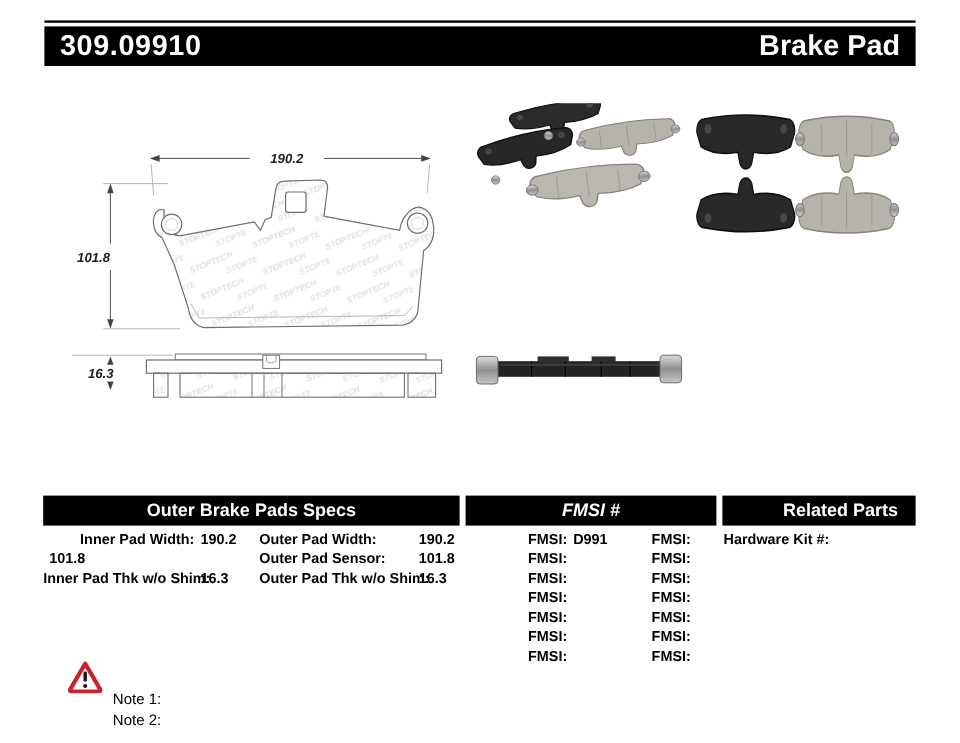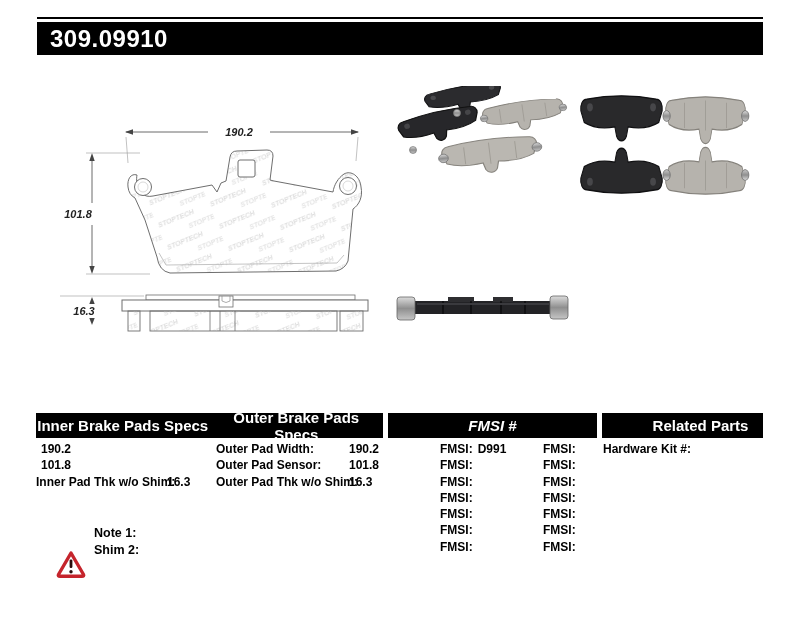--- a/index.html
+++ b/index.html
@@ -37,30 +37,31 @@
   .outer-rows { left:216px; }
   .outer-rows .lbl { width:128px; text-align:left; }
   .rows .val { margin-left:5px; }
   .fmsi-col1 { left:392px; }
   .fmsi-col2 { left:495px; }
   .fmsi-col1 .lbl, .fmsi-col2 .lbl { min-width:31px;padding-left:48px; }
   .related-rows { left:603px; }
 
   
   .warning-tri { position:absolute; left:56px; top:550px; }
-  .notes { position:absolute; left:94px; top:525px; font-size:12.5px; font-weight:bold; line-height:17px; }
+  .notes { position:absolute; left:94px; top:575px; font-size:12.5px; font-weight:normal; line-height:17px; }
   .notes .row { display:flex; }
   .notes .val { margin-left:5px; }
 </style>
 </head>
 <body>
 
 <div class="top-rule"></div>
 <div class="title-bar">
   <span class="part-no">309.09910</span>
+  <span class="doc-title">Brake Pad</span>
 </div>
 
 <svg class="drawing-svg" width="350" height="260" viewBox="0 0 350 260">
   <defs>
     <pattern id="wm" patternUnits="userSpaceOnUse" width="56" height="24" patternTransform="rotate(-22)">
       <text x="1" y="9" font-size="7" font-weight="bold" font-style="italic" fill="#dedede">STOPTECH</text>
       <text x="29" y="21" font-size="7" font-weight="bold" font-style="italic" fill="#e3e3e3">STOPTECH</text>
     </pattern>
   </defs>
 
@@ -188,32 +189,32 @@
   <rect x="20" y="17" width="140" height="13" fill="#232326"></rect>
   <rect x="55" y="13" width="26" height="5" fill="#2e2e31"></rect>
   <rect x="100" y="13" width="20" height="5" fill="#2e2e31"></rect>
   <path d="M50 17 L50 30 M78 17 L78 30 M108 17 L108 30 M132 17 L132 30" stroke="#000" stroke-width="1"></path>
   <rect x="24" y="19" width="132" height="2" fill="#3a3a3e"></rect>
   <rect x="4" y="13" width="18" height="23" rx="3" fill="url(#silver)" stroke="#666" stroke-width="0.8"></rect>
   <rect x="157" y="12" width="18" height="23" rx="3" fill="url(#silver)" stroke="#666" stroke-width="0.8"></rect>
 </svg>
 
 <div class="sec-bar bar-pads">
-  <div class="cell">Inner Brake Pads Specs</div>
   <div class="cell">Outer Brake Pads Specs</div>
 </div>
 <div class="sec-bar bar-fmsi">
   <div class="cell">FMSI #</div>
 </div>
 <div class="sec-bar bar-related">
   <div class="cell">Related Parts</div>
 </div>
 
 <div class="rows inner-rows">
   <div class="row">
+    <span class="lbl">Inner Pad Width:</span>
     <span class="val">190.2</span>
   </div>
   <div class="row">
     <span class="val">101.8</span>
   </div>
   <div class="row">
     <span class="lbl">Inner Pad Thk w/o Shim:</span>
     <span class="val">16.3</span>
   </div>
 </div>
@@ -307,16 +308,16 @@
   <rect x="13.6" y="9.5" width="2.8" height="8.5" rx="1.2" fill="#2a0d0d"></rect>
   <circle cx="15" cy="21.7" r="1.7" fill="#2a0d0d"></circle>
 </svg>
 
 <div class="notes">
   <div class="row">
     <span class="lbl">Note 1:</span>
     <span class="val"></span>
   </div>
   <div class="row">
-    <span class="lbl">Shim 2:</span>
+    <span class="lbl">Note 2:</span>
     <span class="val"></span>
   </div>
 </div>
 
 </body></html>

